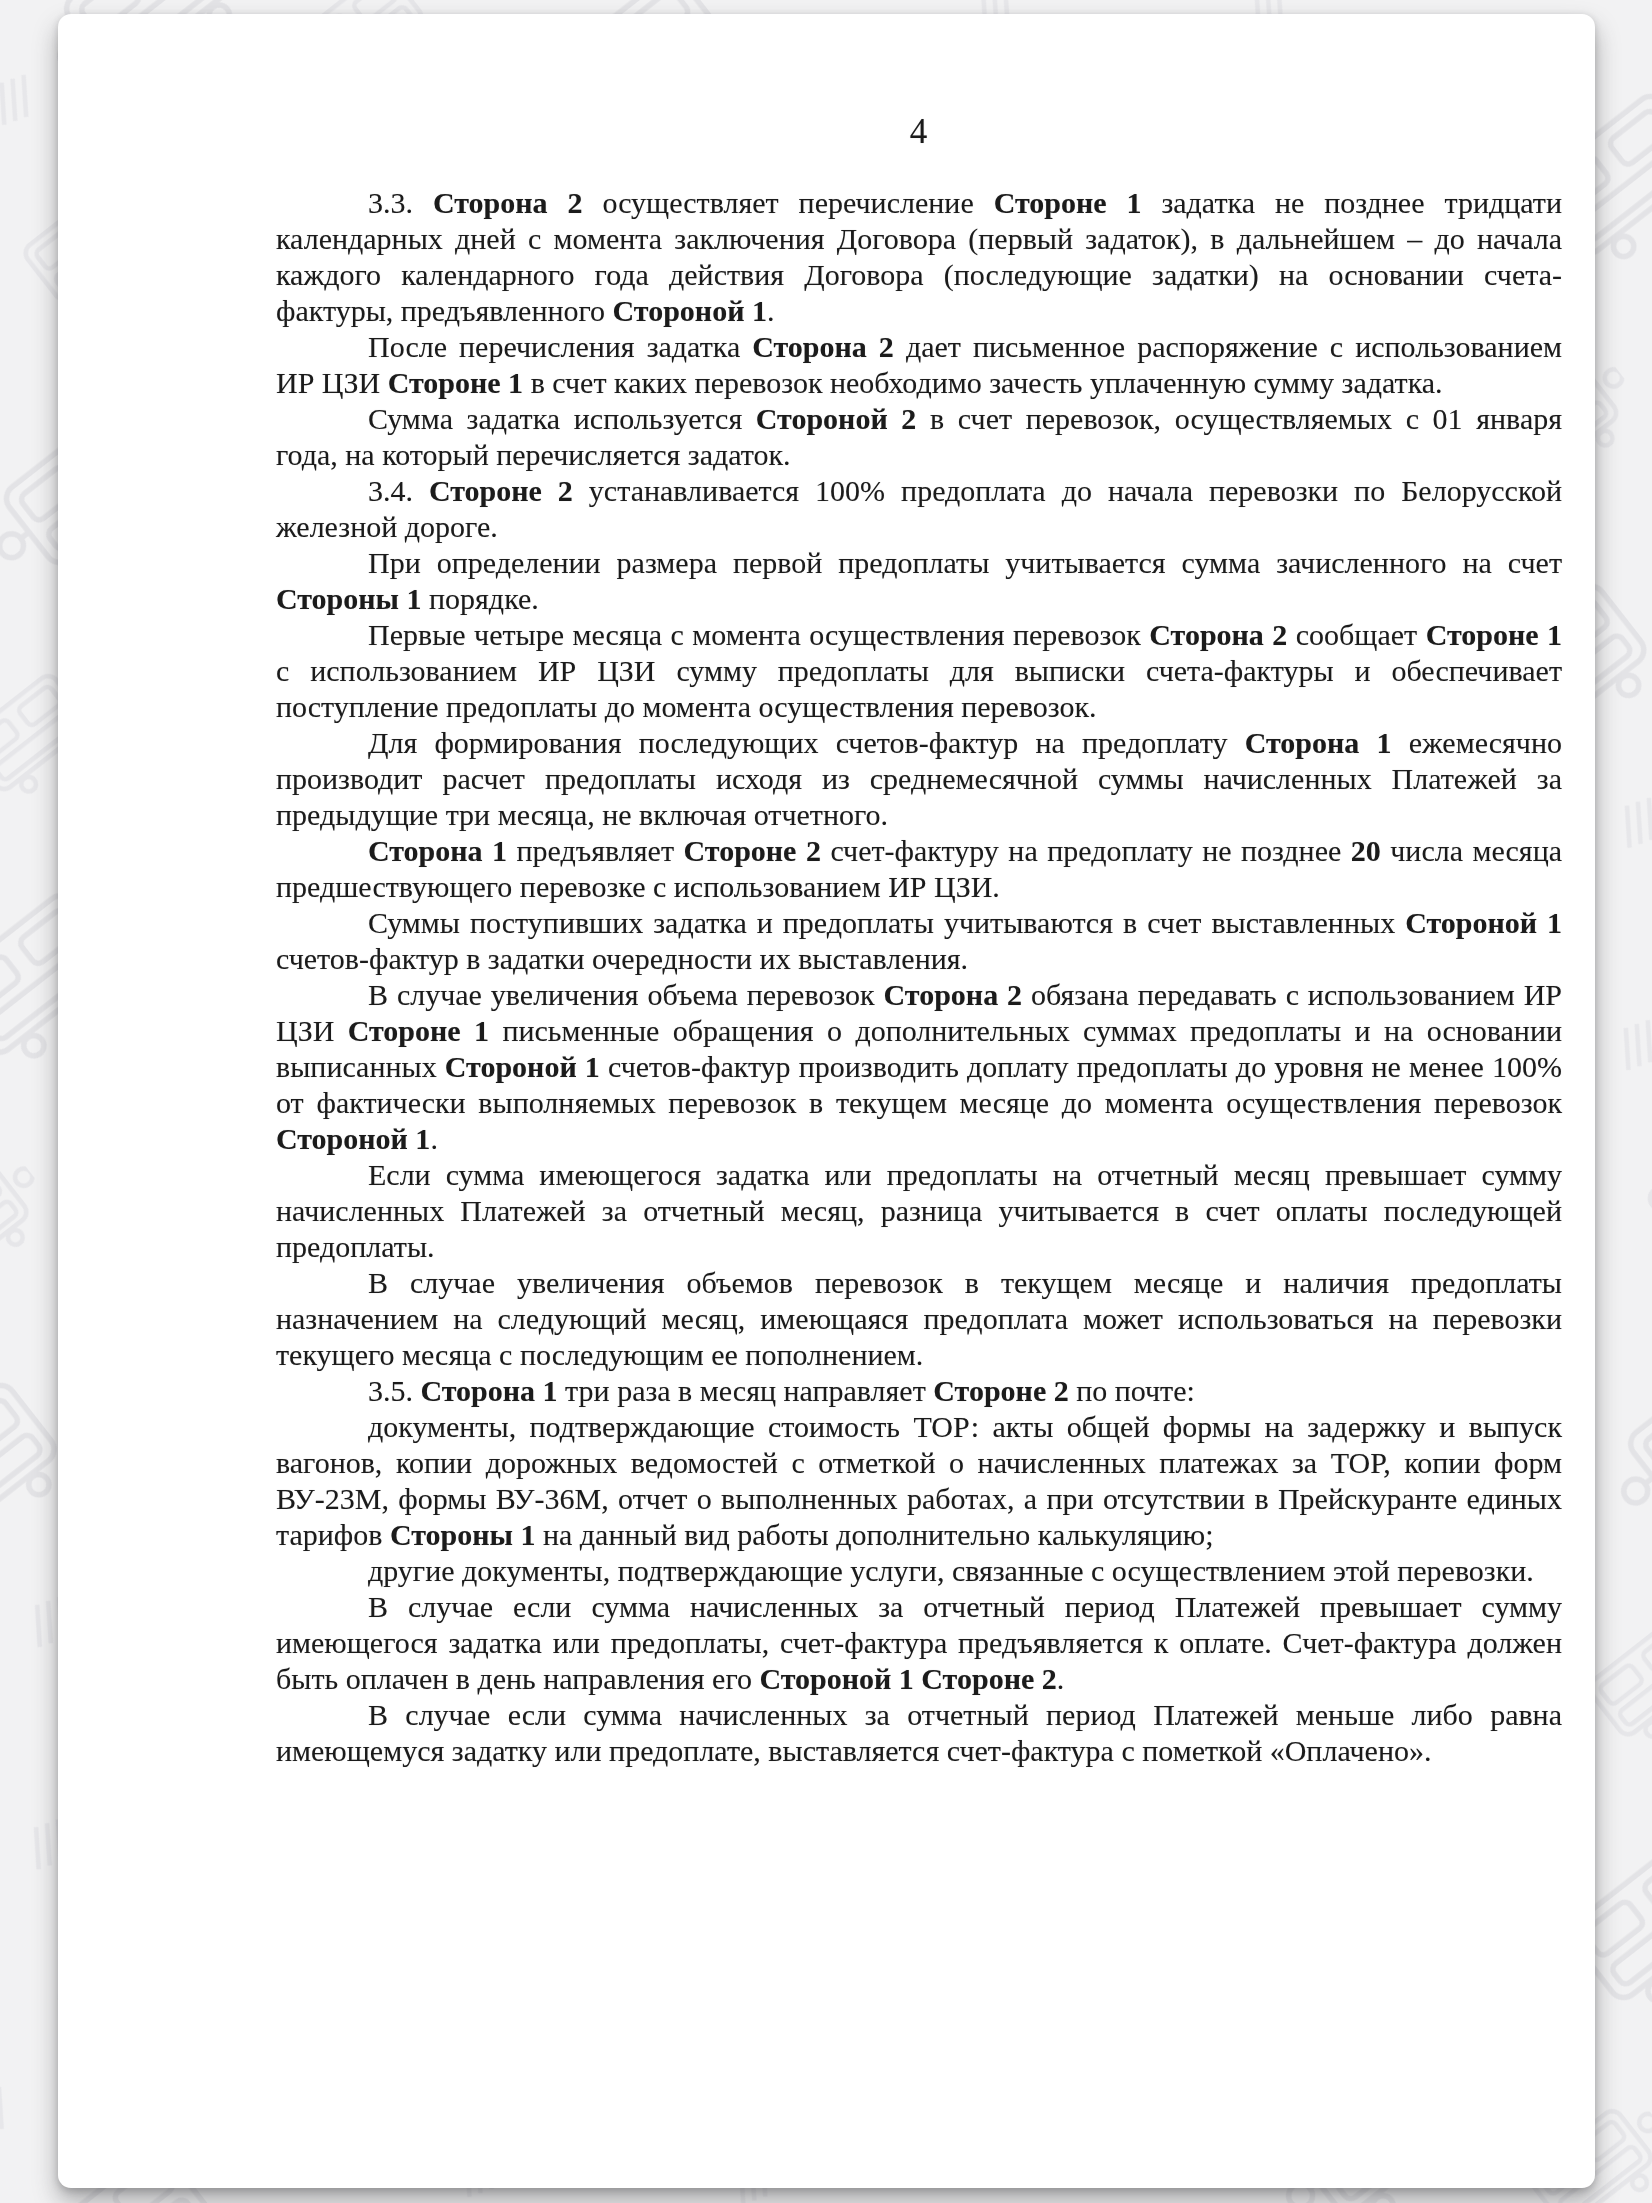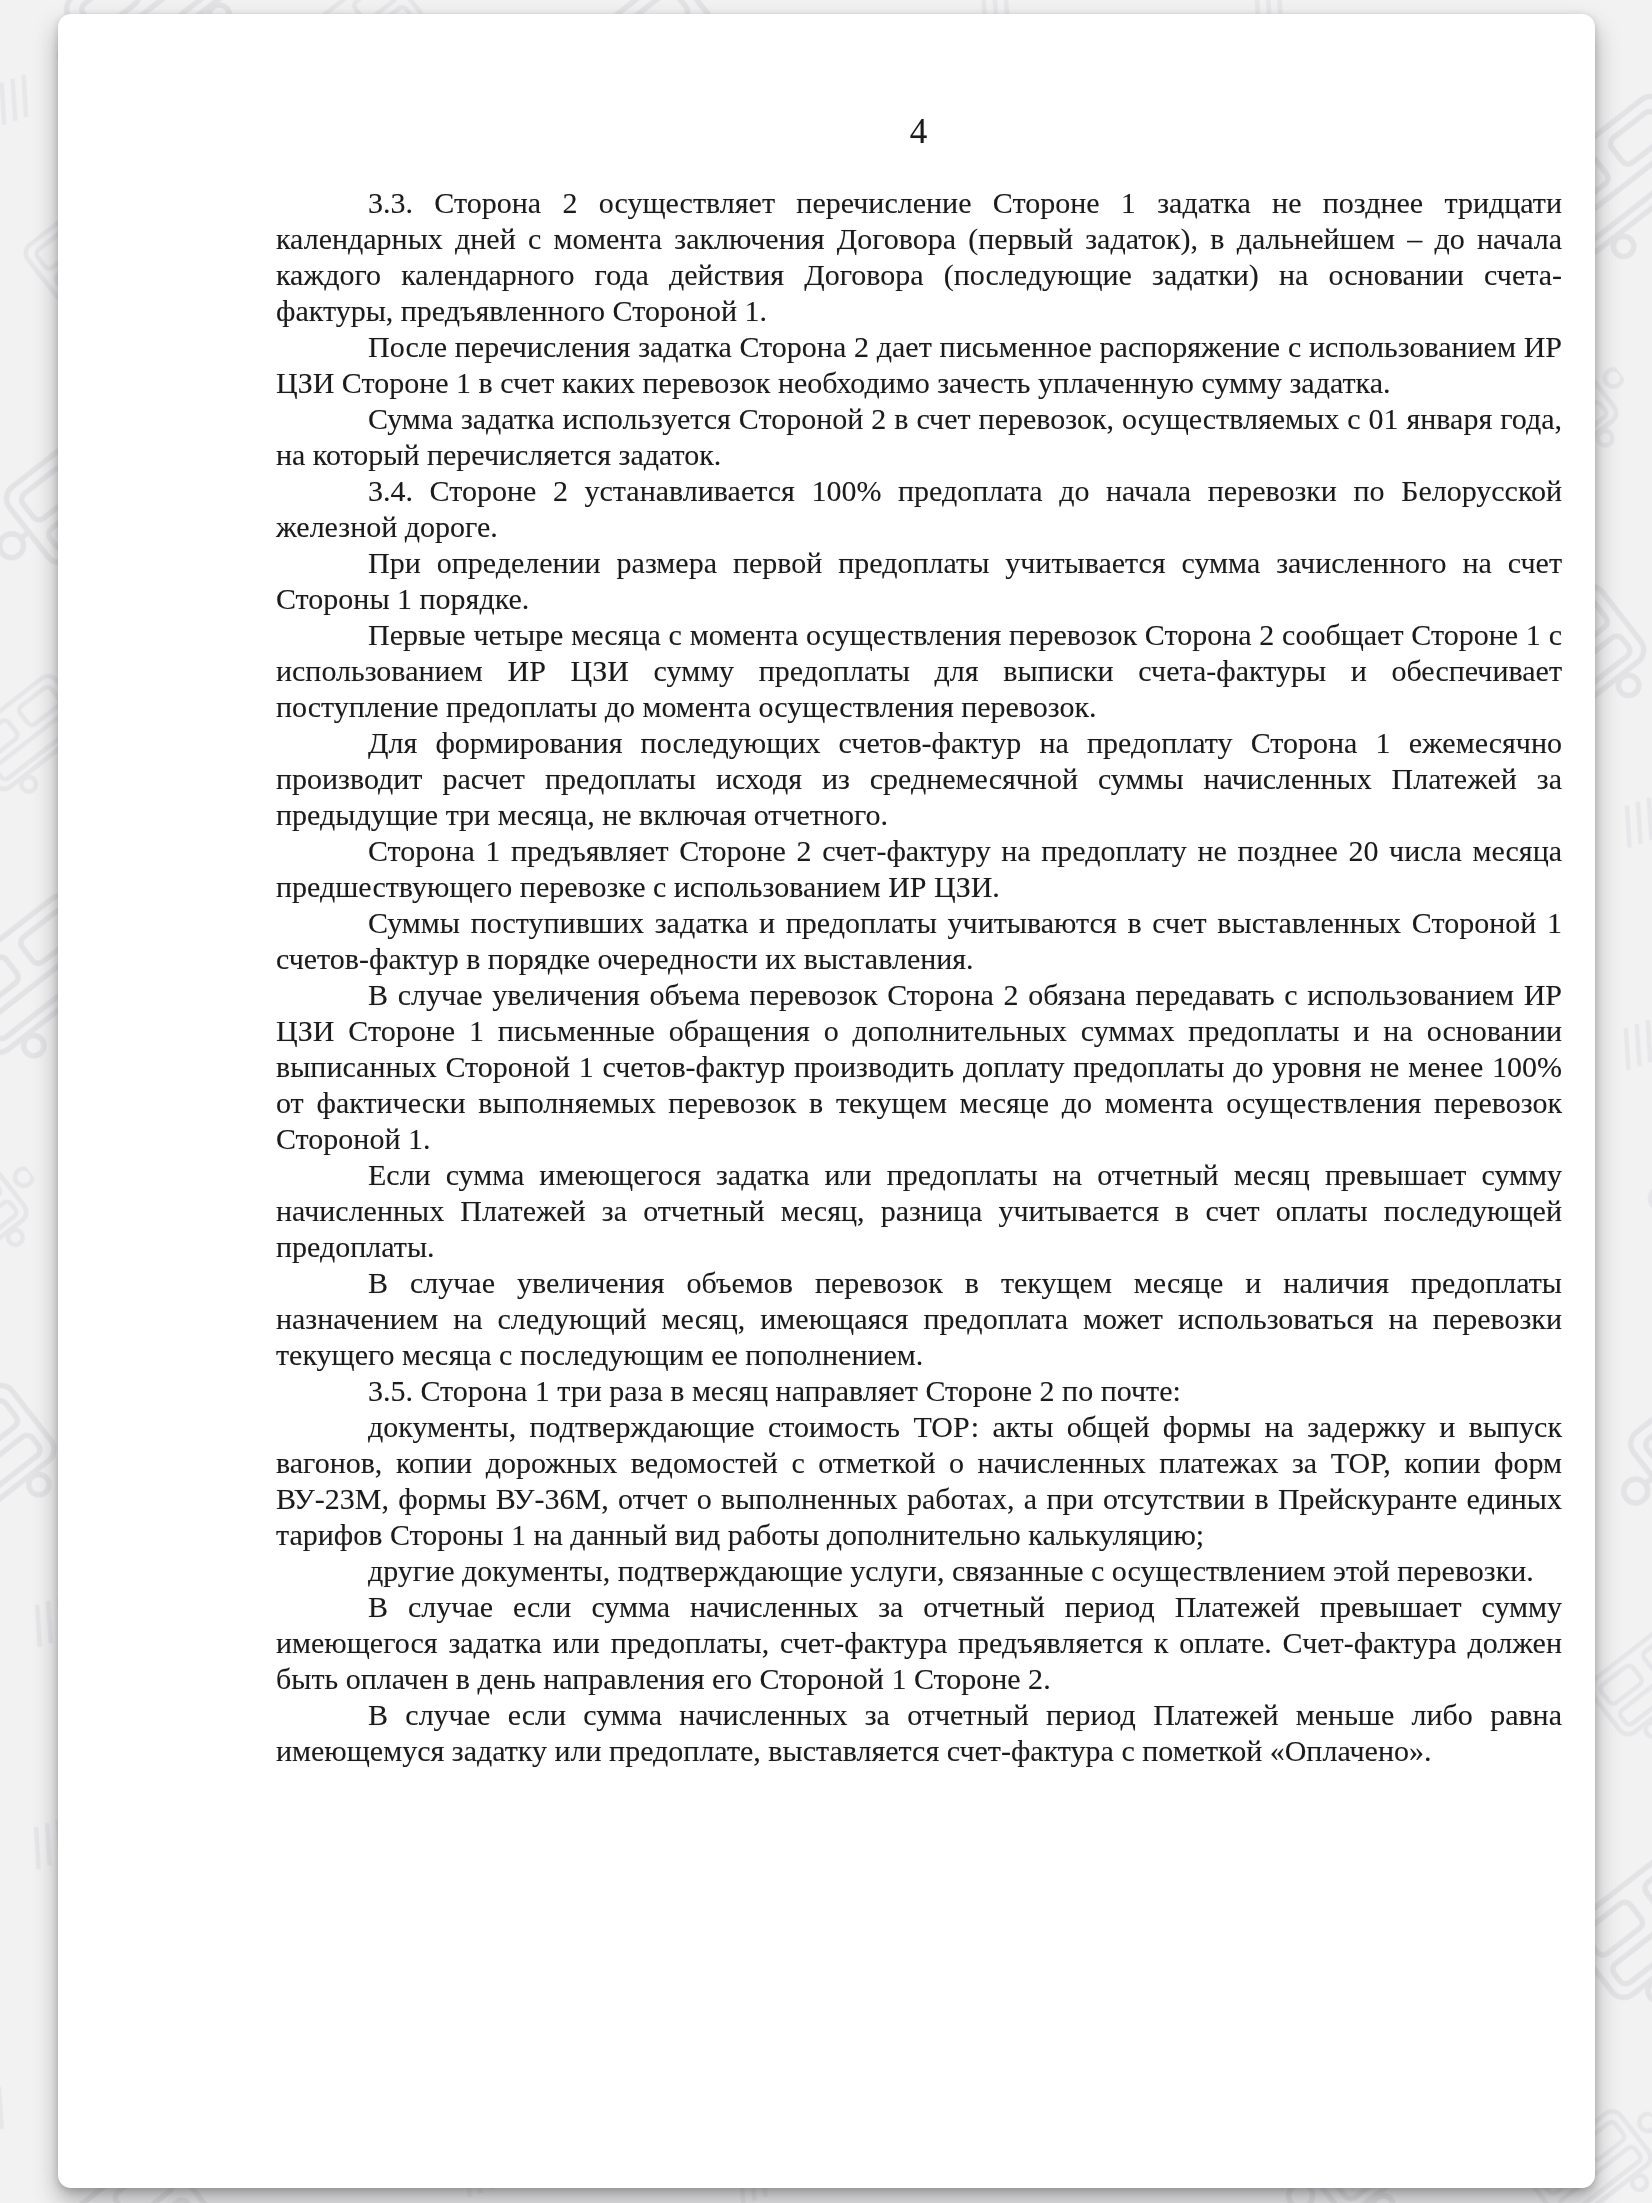--- a/index.html
+++ b/index.html
@@ -48,21 +48,21 @@
     font-size: 30px;
     line-height: 36px;
     text-shadow: 0 0 0.9px rgba(0,0,0,0.28);
   }
   .doc-body p.para {
     margin: 0;
     padding: 0;
     text-indent: 92px;
     text-align: justify;
   }
-  .doc-body b { font-weight: normal; }
+  .doc-body b { font-weight: bold; }
 </style>
 </head>
 <body>
 
 <svg class="backdrop-svg" xmlns="http://www.w3.org/2000/svg" width="1653" height="2204" viewBox="0 0 1800 2400">
   <defs>
     <pattern id="wm" width="380" height="380" patternUnits="userSpaceOnUse" patternTransform="rotate(-38)">
       <g fill="none" stroke="#e3e3e6" stroke-width="6" transform="translate(48,46)">
         <rect x="0" y="0" width="170" height="100" rx="16"></rect>
         <rect x="14" y="14" width="60" height="34" rx="8"></rect>
@@ -96,21 +96,21 @@
     <div class="page-number">4</div>
     <div class="doc-body">
         <p class="para"><span>3.3. </span><b>Сторона 2</b><span> осуществляет перечисление </span><b>Стороне 1</b><span> задатка не позднее тридцати календарных дней с момента заключения Договора (первый задаток), в дальнейшем – до начала каждого календарного года действия Договора (последующие задатки) на основании счета-фактуры, предъявленного </span><b>Стороной 1</b><span>.</span></p>
         <p class="para"><span>После перечисления задатка </span><b>Сторона 2</b><span> дает письменное распоряжение с использованием ИР ЦЗИ </span><b>Стороне 1</b><span> в счет каких перевозок необходимо зачесть уплаченную сумму задатка.</span></p>
         <p class="para"><span>Сумма задатка используется </span><b>Стороной 2</b><span> в счет перевозок, осуществляемых с 01 января года, на который перечисляется задаток.</span></p>
         <p class="para"><span>3.4. </span><b>Стороне 2</b><span> устанавливается 100% предоплата до начала перевозки по Белорусской железной дороге.</span></p>
         <p class="para"><span>При определении размера первой предоплаты учитывается сумма зачисленного на счет </span><b>Стороны 1</b><span> порядке.</span></p>
         <p class="para"><span>Первые четыре месяца с момента осуществления перевозок </span><b>Сторона 2</b><span> сообщает </span><b>Стороне 1</b><span> с использованием ИР ЦЗИ сумму предоплаты для выписки счета-фактуры и обеспечивает поступление предоплаты до момента осуществления перевозок.</span></p>
         <p class="para"><span>Для формирования последующих счетов-фактур на предоплату </span><b>Сторона 1</b><span> ежемесячно производит расчет предоплаты исходя из среднемесячной суммы начисленных Платежей за предыдущие три месяца, не включая отчетного.</span></p>
         <p class="para"><b>Сторона 1</b><span> предъявляет </span><b>Стороне 2</b><span> счет-фактуру на предоплату не позднее </span><b>20</b><span> числа месяца предшествующего перевозке с использованием ИР ЦЗИ.</span></p>
-        <p class="para"><span>Суммы поступивших задатка и предоплаты учитываются в счет выставленных </span><b>Стороной 1</b><span> счетов-фактур в порядке очередности их выставления.</span></p>
+        <p class="para"><span>Суммы поступивших задатка и предоплаты учитываются в счет выставленных </span><b>Стороной 1</b><span> счетов-фактур в задатки очередности их выставления.</span></p>
         <p class="para"><span>В случае увеличения объема перевозок </span><b>Сторона 2</b><span> обязана передавать с использованием ИР ЦЗИ </span><b>Стороне 1</b><span> письменные обращения о дополнительных суммах предоплаты и на основании выписанных </span><b>Стороной 1</b><span> счетов-фактур производить доплату предоплаты до уровня не менее 100% от фактически выполняемых перевозок в текущем месяце до момента осуществления перевозок </span><b>Стороной 1</b><span>.</span></p>
         <p class="para"><span>Если сумма имеющегося задатка или предоплаты на отчетный месяц превышает сумму начисленных Платежей за отчетный месяц, разница учитывается в счет оплаты последующей предоплаты.</span></p>
         <p class="para"><span>В случае увеличения объемов перевозок в текущем месяце и наличия предоплаты назначением на следующий месяц, имеющаяся предоплата может использоваться на перевозки текущего месяца с последующим ее пополнением.</span></p>
         <p class="para"><span>3.5. </span><b>Сторона 1</b><span> три раза в месяц направляет </span><b>Стороне 2</b><span> по почте:</span></p>
         <p class="para"><span>документы, подтверждающие стоимость ТОР: акты общей формы на задержку и выпуск вагонов, копии дорожных ведомостей с отметкой о начисленных платежах за ТОР, копии форм ВУ-23М, формы ВУ-36М, отчет о выполненных работах, а при отсутствии в Прейскуранте единых тарифов </span><b>Стороны 1</b><span> на данный вид работы дополнительно калькуляцию;</span></p>
         <p class="para"><span>другие документы, подтверждающие услуги, связанные с осуществлением этой перевозки.</span></p>
         <p class="para"><span>В случае если сумма начисленных за отчетный период Платежей превышает сумму имеющегося задатка или предоплаты, счет-фактура предъявляется к оплате. Счет-фактура должен быть оплачен в день направления его </span><b>Стороной 1 Стороне 2</b><span>.</span></p>
         <p class="para"><span>В случае если сумма начисленных за отчетный период Платежей меньше либо равна имеющемуся задатку или предоплате, выставляется счет-фактура с пометкой «Оплачено».</span></p>
       </div>
   </div>

